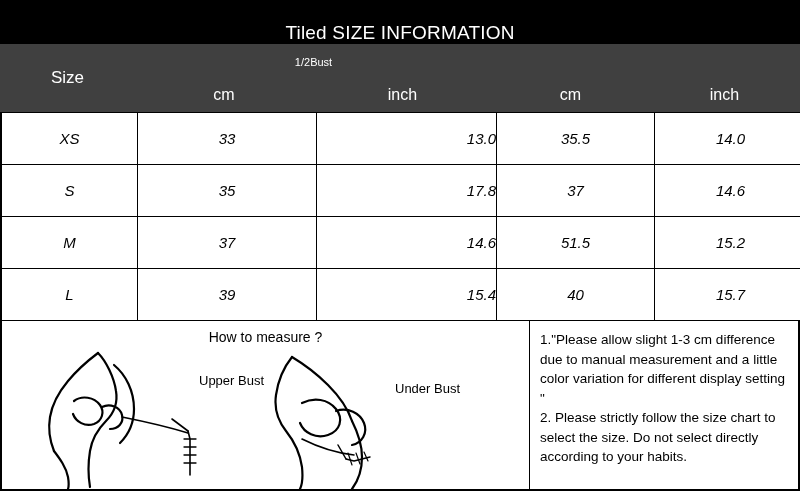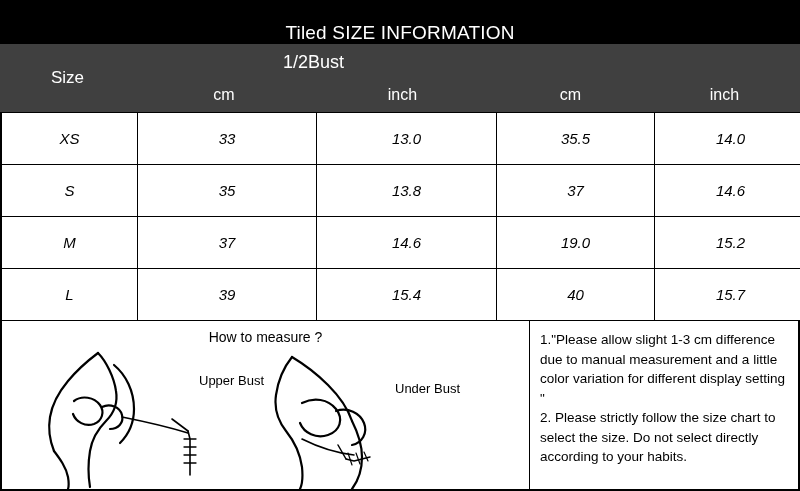--- a/index.html
+++ b/index.html
@@ -55,21 +55,21 @@
     justify-content: center;
     font-size: 17px;
   }
   .hdr-group {
     position: absolute;
     top: 4px;
     height: 28px;
     display: flex;
     align-items: center;
     justify-content: center;
-    font-size: 18px;
+    font-size: 11px;
   }
   .hdr-group.bust { left: 135px; width: 357px; }
   .hdr-group.length { left: 492px; width: 308px; }
 
   .hdr-sub {
     position: absolute;
     top: 36px;
     height: 30px;
     display: flex;
     align-items: center;
@@ -91,21 +91,21 @@
   .data-table td {
     border: 1px solid #000000;
     height: 51px;
     text-align: center;
     font-size: 15px;
     padding: 0;
     font-style: italic;
   }
   .data-table td.size-cell { width: 135px; }
   .data-table td.c1 { width: 178px; }
-  .data-table td.c2 { width: 179px; }
+  .data-table td.c2 { width: 179px; text-align: right; }
   .data-table td.c3 { width: 157px; }
   .data-table td.c4 { width: 151px; }
   .data-table tr td:first-child { border-left: 2px solid #000; }
   .data-table tr td:last-child { border-right: 2px solid #000; }
 
   
   .bottom {
     position: relative;
     display: flex;
     width: 800px;
@@ -180,29 +180,29 @@
       <tr>
         <td class="size-cell">XS</td>
         <td class="c1">33</td>
         <td class="c2">13.0</td>
         <td class="c3">35.5</td>
         <td class="c4">14.0</td>
       </tr>
       <tr>
         <td class="size-cell">S</td>
         <td class="c1">35</td>
-        <td class="c2">13.8</td>
+        <td class="c2">17.8</td>
         <td class="c3">37</td>
         <td class="c4">14.6</td>
       </tr>
       <tr>
         <td class="size-cell">M</td>
         <td class="c1">37</td>
         <td class="c2">14.6</td>
-        <td class="c3">19.0</td>
+        <td class="c3">51.5</td>
         <td class="c4">15.2</td>
       </tr>
       <tr>
         <td class="size-cell">L</td>
         <td class="c1">39</td>
         <td class="c2">15.4</td>
         <td class="c3">40</td>
         <td class="c4">15.7</td>
       </tr>
     </tbody>

